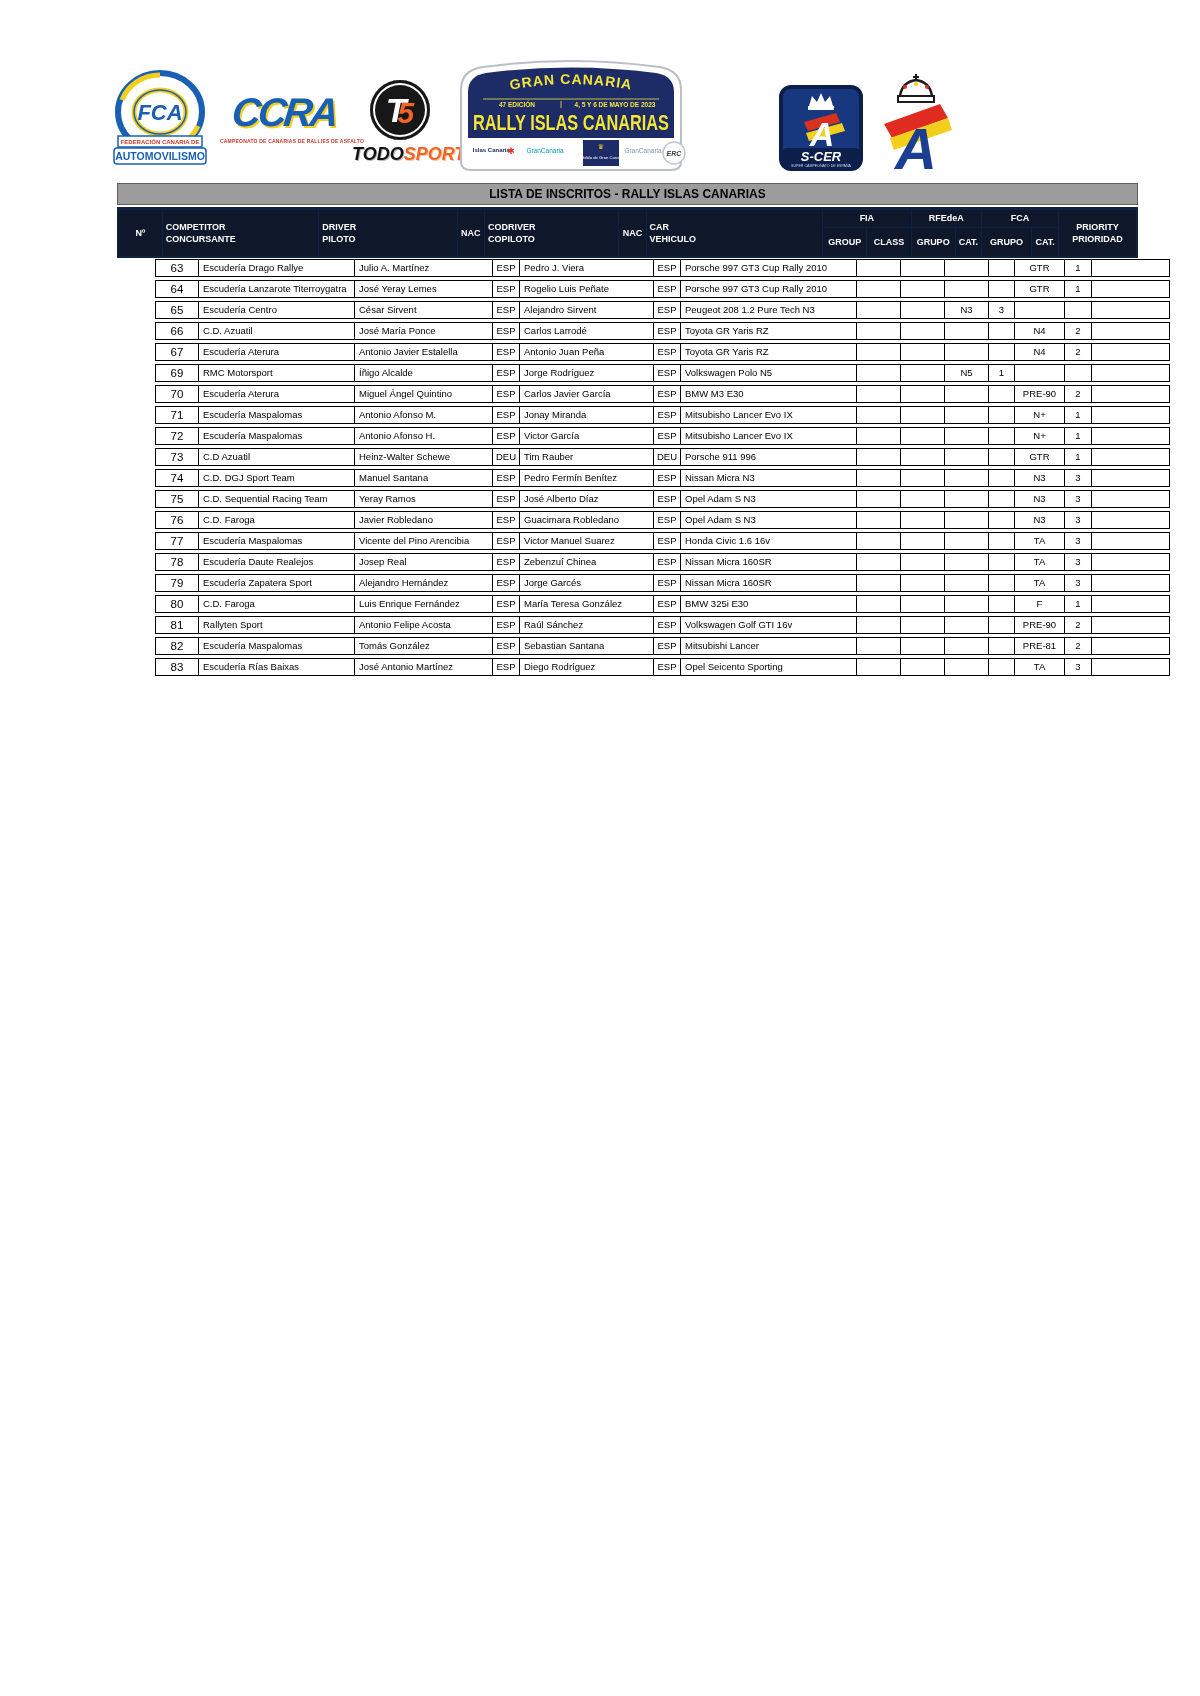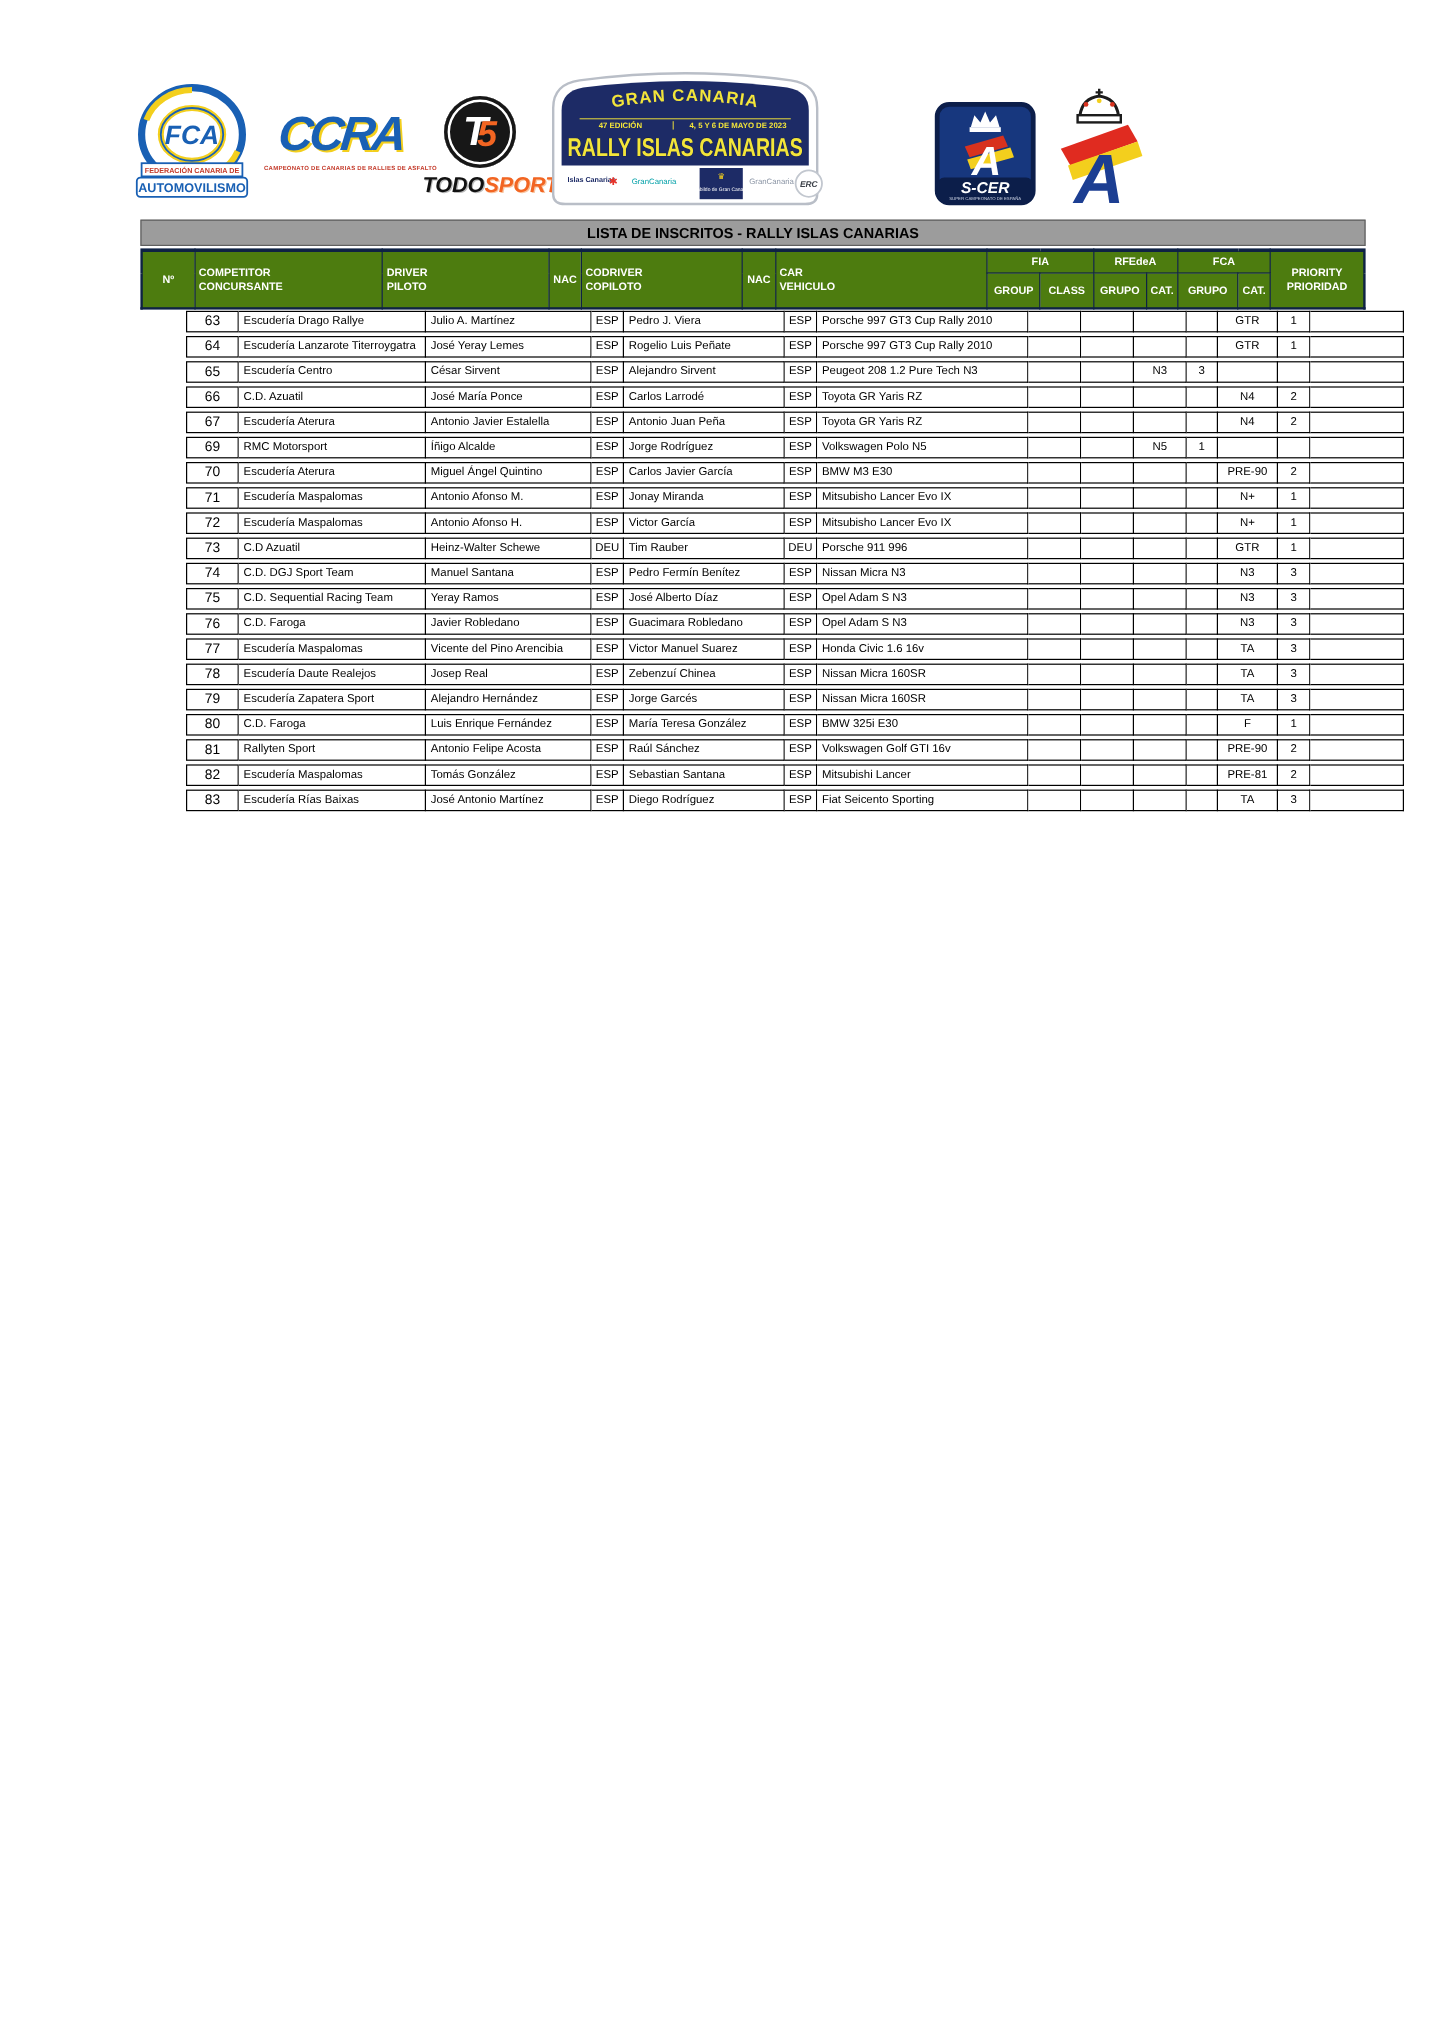--- a/index.html
+++ b/index.html
@@ -51,21 +51,21 @@
   .title-bar {
     height:22px; background:#9c9c9c; border:1px solid #5f5f5f;
     display:flex; align-items:center; justify-content:center;
     font-size:12px; font-weight:bold; color:#000;
   }
 
   table { table-layout:fixed; width:1021px; }
 
   .head-table { border-collapse:collapse; margin-top:2px; border:2px solid #0e2244; border-top-width:3px; }
   .head-table th {
-    background:#4d7c0f; color:#ffffff; font-weight:bold; font-size:9px;
+    background:#0f172a; color:#ffffff; font-weight:bold; font-size:9px;
     border:1px solid #0e2244; vertical-align:middle; padding:1px 3px; line-height:1.35;
   }
   .head-table th.tl { text-align:left; }
   .head-table th.tc { text-align:center; }
   .head-table .r1 th { height:19px; }
   .head-table .r2 th { height:29px; }
 
   .body-table { border-collapse:separate; border-spacing:0 3px; margin-top:-2px;padding-left:38px; }
   .body-table td {
     height:18px; background:#fff; font-size:9.5px; padding:1px 4px;
@@ -552,21 +552,21 @@
           <td class="c">2</td>
           <td class="c"></td>
         </tr>
         <tr>
           <td class="c no">83</td>
           <td>Escudería Rías Baixas</td>
           <td>José Antonio Martínez</td>
           <td class="c">ESP</td>
           <td>Diego Rodríguez</td>
           <td class="c">ESP</td>
-          <td>Fiat Seicento Sporting</td>
+          <td>Opel Seicento Sporting</td>
           <td class="c"></td>
           <td class="c"></td>
           <td class="c"></td>
           <td class="c"></td>
           <td class="c">TA</td>
           <td class="c">3</td>
           <td class="c"></td>
         </tr>
       </tbody>
   </table>

